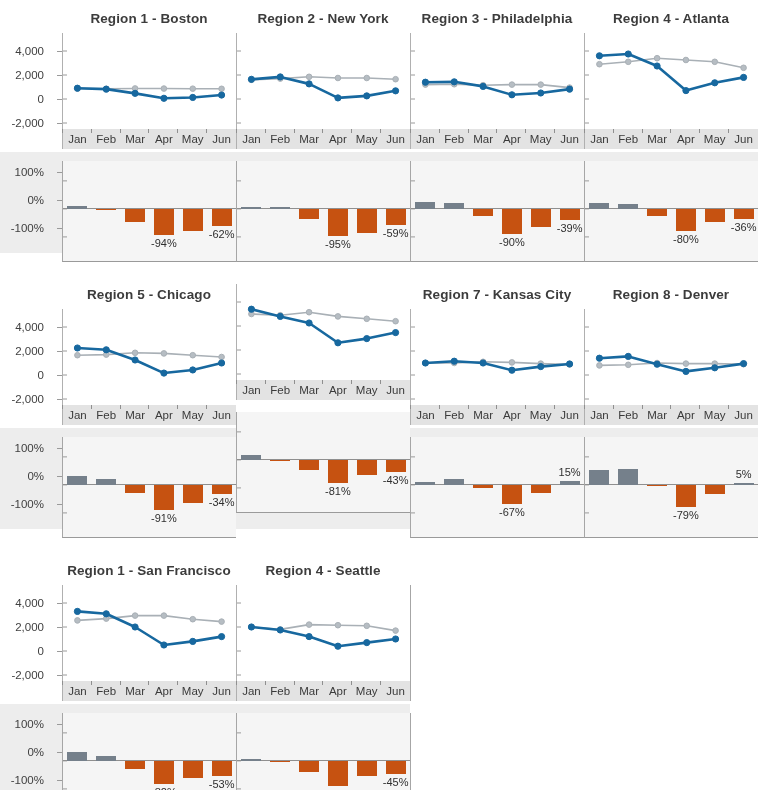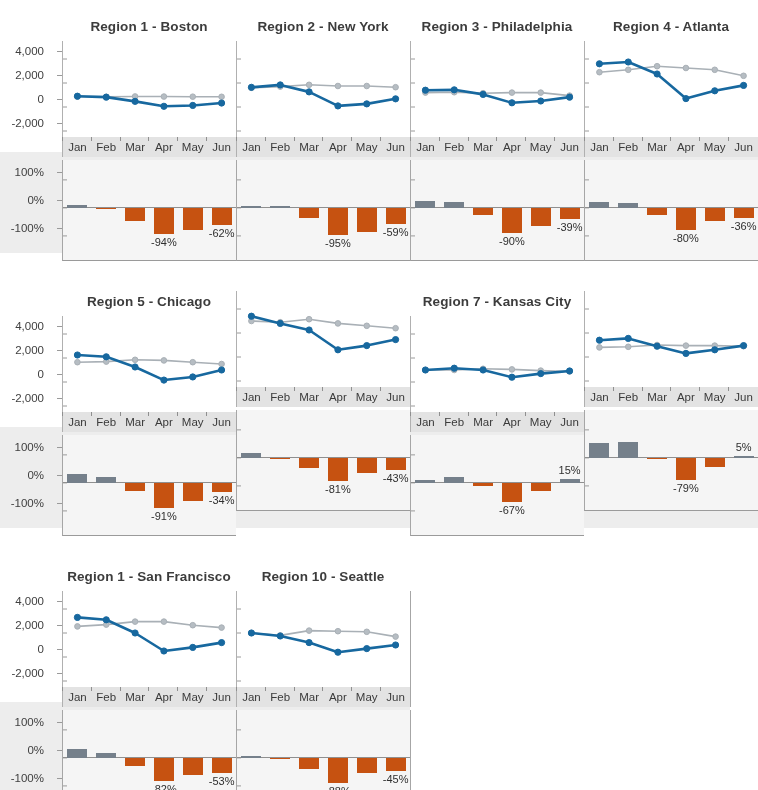--- a/index.html
+++ b/index.html
@@ -5,25 +5,25 @@
   html,body{margin:0;padding:0;background:#ffffff;}
   body{width:758px;font-family:"Liberation Sans",sans-serif;-webkit-font-smoothing:antialiased;}
   #root{position:relative;width:758px;}
   .band{position:relative;display:flex;margin-top:14px;}
   .band:first-child{margin-top:0;}
   .band-underlay{position:absolute;top:152px;height:101px;left:0;background:#ededed;z-index:0;}
   .gutter{width:62px;flex:none;position:relative;z-index:1;}
   .ytick{position:absolute;right:18px;font-size:11.5px;color:#404040;line-height:12px;white-space:nowrap;}
   .ytick-dash{position:absolute;right:0;width:5px;height:1px;background:#9a9a9a;}
   .charts{display:flex;position:relative;z-index:1;}
-  .cell{width:174px;flex:none;padding-top:16px;box-sizing:border-box;}
+  .cell{width:174px;flex:none;padding-top:8px;box-sizing:border-box;}
   .title{height:22px;line-height:22px;margin-bottom:3px;text-align:center;
          font-size:13.5px;font-weight:bold;color:#3c3c3c;letter-spacing:.1px;}
   svg.line-svg{display:block;width:173px;height:96px;border-left:1px solid #b0b0b0;background:#ffffff;}
-  .strip{display:flex;width:173px;height:20px;background:#e3e3e3;border-left:1px solid #b0b0b0;margin-bottom:3px;}
+  .strip{display:flex;width:173px;height:20px;background:#e3e3e3;border-left:1px solid #b0b0b0;margin-bottom:12px;}
   .strip .m{flex:1 1 0;text-align:center;font-size:11.5px;color:#3a3a3a;line-height:20px;position:relative;}
   .strip .m::before{content:"";position:absolute;left:-1px;top:0;width:1px;height:4px;background:#8f8f8f;}
   svg.bar-svg{display:block;width:173px;height:100px;background:#f5f5f5;
               border-left:1px solid #a6a6a6;border-bottom:1px solid #9a9a9a;}
   .cell.last svg.line-svg,.cell.last .strip,.cell.last svg.bar-svg{border-right:1px solid #a6a6a6;}
 </style>
 </head>
 <body>
 
 <div id="root">
@@ -375,20 +375,21 @@
             <rect x="33.25" y="42.296918767507" width="20" height="5.602240896358545" fill="#75808b" shape-rendering="crispEdges"></rect>
             <rect x="62.08333333333333" y="47.89915966386555" width="20" height="2.801120448179269" fill="#c65211" shape-rendering="crispEdges"></rect>
             <rect x="90.91666666666667" y="47.89915966386555" width="20" height="18.767507002801125" fill="#c65211" shape-rendering="crispEdges"></rect>
             <text x="100.91666666666667" y="78.66666666666667" text-anchor="middle" font-size="11px" fill="#2f2f2f" font-family="&quot;Liberation Sans&quot;, sans-serif">-67%</text>
             <rect x="119.75" y="47.89915966386555" width="20" height="7.843137254901961" fill="#c65211" shape-rendering="crispEdges"></rect>
             <rect x="148.58333333333334" y="43.69747899159664" width="20" height="4.201680672268907" fill="#75808b" shape-rendering="crispEdges"></rect>
             <text x="158.58333333333334" y="38.69747899159664" text-anchor="middle" font-size="11px" fill="#2f2f2f" font-family="&quot;Liberation Sans&quot;, sans-serif">15%</text>
           </svg>
         </div>
         <div class="cell last">
+          <div class="title">Region 8 - Denver</div>
           <svg class="line-svg" width="173" height="96" viewBox="0 0 173 96">
             <line x1="0" y1="18" x2="4" y2="18" stroke="#9a9a9a" stroke-width="1"></line>
             <line x1="0" y1="42" x2="4" y2="42" stroke="#9a9a9a" stroke-width="1"></line>
             <line x1="0" y1="66" x2="4" y2="66" stroke="#9a9a9a" stroke-width="1"></line>
             <line x1="0" y1="90" x2="4" y2="90" stroke="#9a9a9a" stroke-width="1"></line>
             <polyline points="14.416666666666666,56.4 43.25,55.800000000000004 72.08333333333333,54 100.91666666666667,54.6 129.75,54.6 158.58333333333334,55.2" fill="none" stroke="#a9b0b6" stroke-width="1.6" stroke-linejoin="round" stroke-linecap="round"></polyline>
             <circle cx="14.416666666666666" cy="56.4" r="2.8" fill="#b6bdc3" stroke="#a9b0b6" stroke-width="1"></circle>
             <circle cx="43.25" cy="55.800000000000004" r="2.8" fill="#b6bdc3" stroke="#a9b0b6" stroke-width="1"></circle>
             <circle cx="72.08333333333333" cy="54" r="2.8" fill="#b6bdc3" stroke="#a9b0b6" stroke-width="1"></circle>
             <circle cx="100.91666666666667" cy="54.6" r="2.8" fill="#b6bdc3" stroke="#a9b0b6" stroke-width="1"></circle>
@@ -485,21 +486,21 @@
             <rect x="33.25" y="42.85714285714286" width="20" height="5.042016806722685" fill="#75808b" shape-rendering="crispEdges"></rect>
             <rect x="62.08333333333333" y="47.89915966386555" width="20" height="7.843137254901961" fill="#c65211" shape-rendering="crispEdges"></rect>
             <rect x="90.91666666666667" y="47.89915966386555" width="20" height="22.96918767507003" fill="#c65211" shape-rendering="crispEdges"></rect>
             <text x="100.91666666666667" y="82.86834733893558" text-anchor="middle" font-size="11px" fill="#2f2f2f" font-family="&quot;Liberation Sans&quot;, sans-serif">-82%</text>
             <rect x="119.75" y="47.89915966386555" width="20" height="17.36694677871148" fill="#c65211" shape-rendering="crispEdges"></rect>
             <rect x="148.58333333333334" y="47.89915966386555" width="20" height="14.845938375350144" fill="#c65211" shape-rendering="crispEdges"></rect>
             <text x="158.58333333333334" y="74.74509803921569" text-anchor="middle" font-size="11px" fill="#2f2f2f" font-family="&quot;Liberation Sans&quot;, sans-serif">-53%</text>
           </svg>
         </div>
         <div class="cell last">
-          <div class="title">Region 10 - Seattle</div>
+          <div class="title">Region 4 - Seattle</div>
           <svg class="line-svg" width="173" height="96" viewBox="0 0 173 96">
             <line x1="0" y1="18" x2="4" y2="18" stroke="#9a9a9a" stroke-width="1"></line>
             <line x1="0" y1="42" x2="4" y2="42" stroke="#9a9a9a" stroke-width="1"></line>
             <line x1="0" y1="66" x2="4" y2="66" stroke="#9a9a9a" stroke-width="1"></line>
             <line x1="0" y1="90" x2="4" y2="90" stroke="#9a9a9a" stroke-width="1"></line>
             <polyline points="14.416666666666666,42 43.25,44.4 72.08333333333333,39.6 100.91666666666667,40.2 129.75,40.800000000000004 158.58333333333334,45.6" fill="none" stroke="#a9b0b6" stroke-width="1.6" stroke-linejoin="round" stroke-linecap="round"></polyline>
             <circle cx="14.416666666666666" cy="42" r="2.8" fill="#b6bdc3" stroke="#a9b0b6" stroke-width="1"></circle>
             <circle cx="43.25" cy="44.4" r="2.8" fill="#b6bdc3" stroke="#a9b0b6" stroke-width="1"></circle>
             <circle cx="72.08333333333333" cy="39.6" r="2.8" fill="#b6bdc3" stroke="#a9b0b6" stroke-width="1"></circle>
             <circle cx="100.91666666666667" cy="40.2" r="2.8" fill="#b6bdc3" stroke="#a9b0b6" stroke-width="1"></circle>

